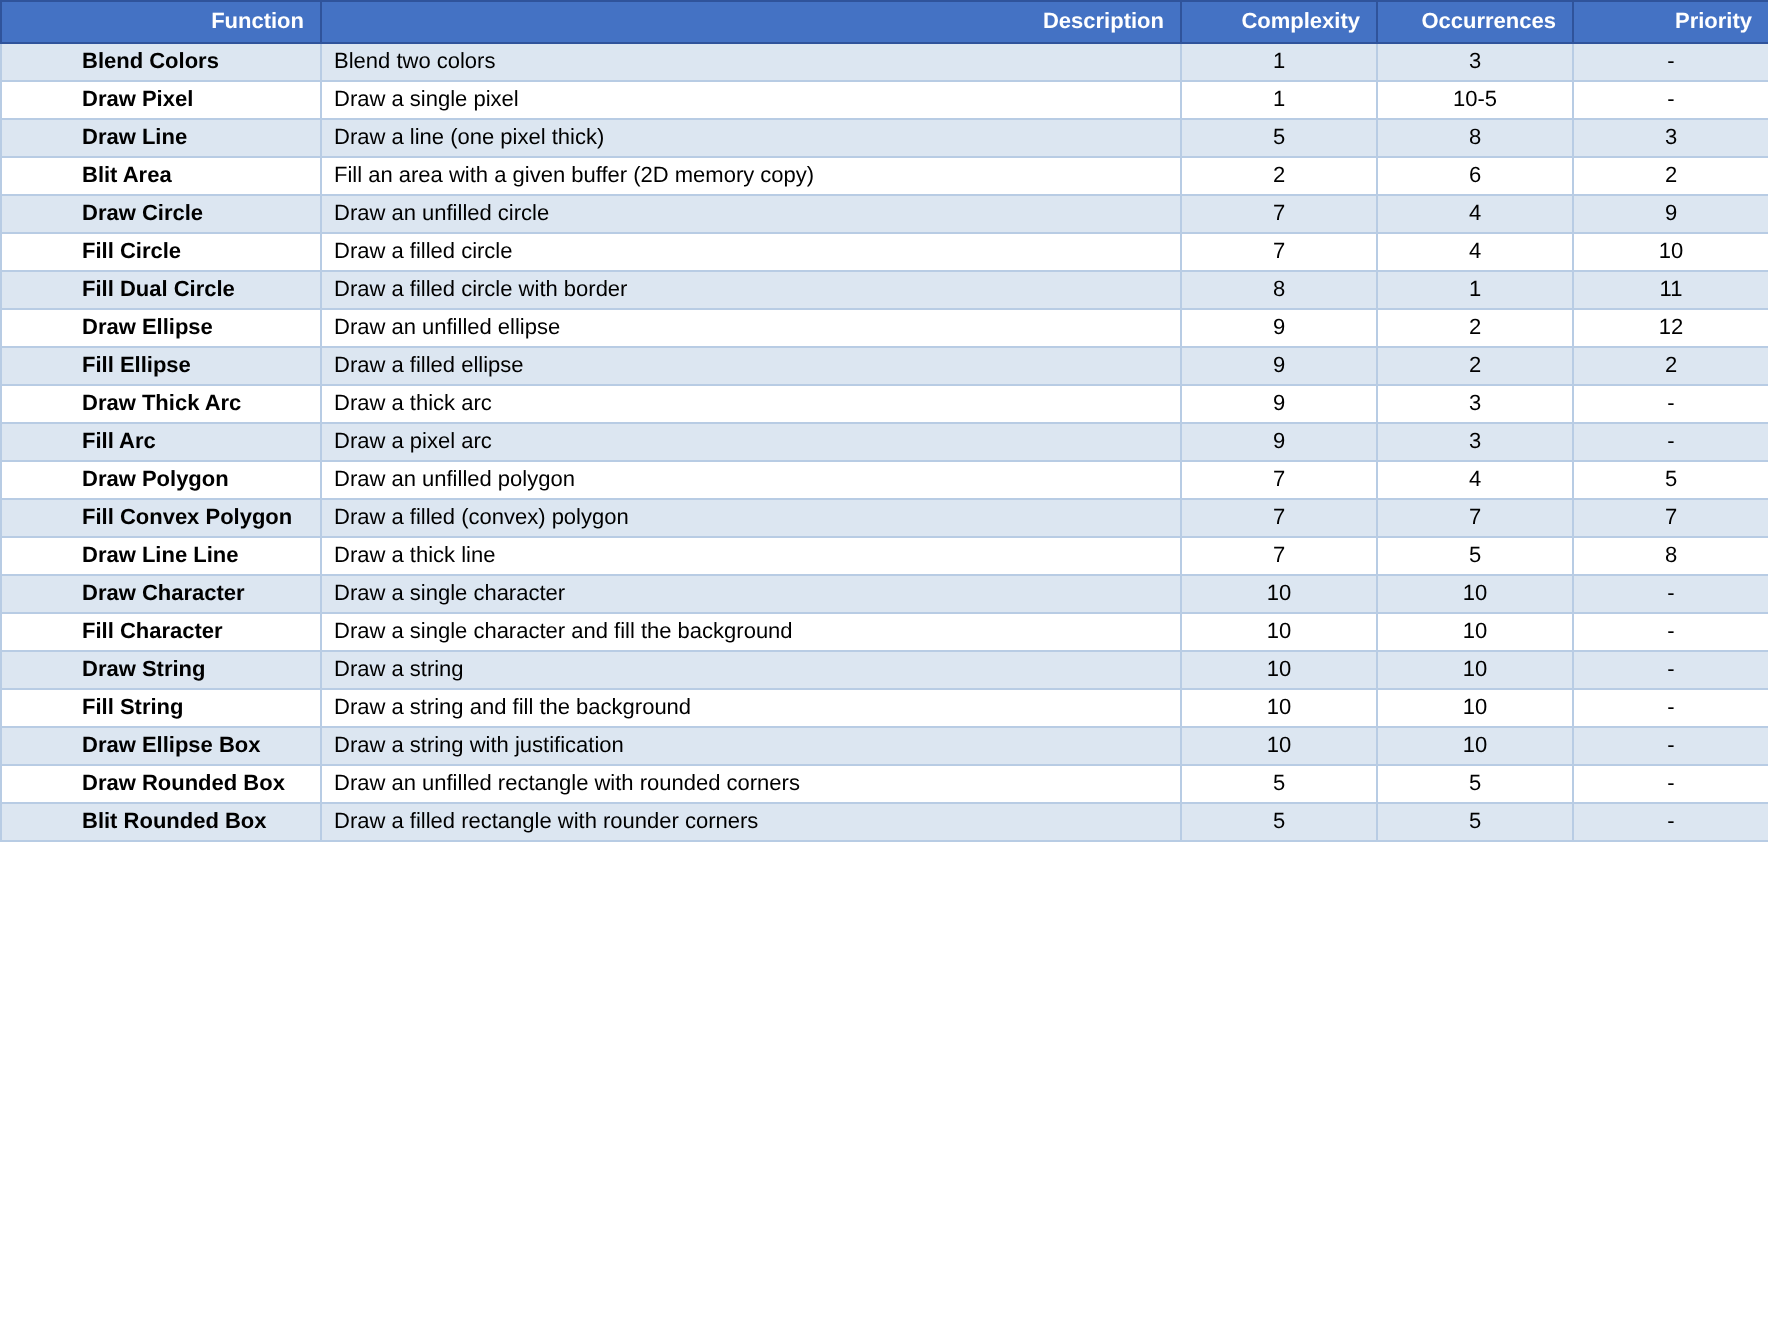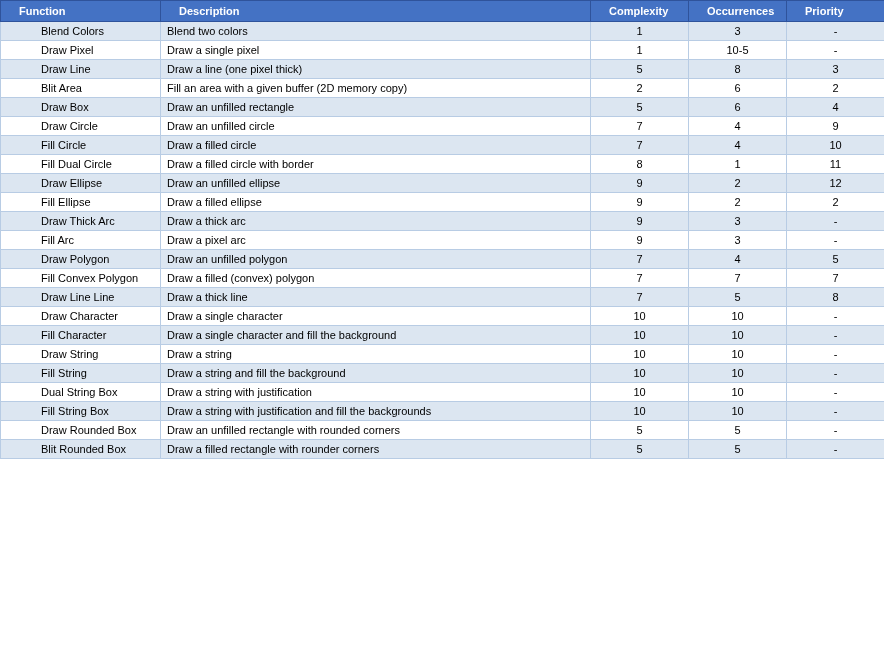--- a/index.html
+++ b/index.html
@@ -20,42 +20,42 @@
     }
     col.col-function { width: 160px; }
     col.col-description { width: 430px; }
     col.col-complexity { width: 98px; }
     col.col-occurrences { width: 98px; }
     col.col-priority { width: 98px; }
     thead tr th {
       background: #4472c4;
       color: #fff;
       font-weight: bold;
-      text-align: left;
-      padding: 4px 18px;
+      text-align: right;
+      padding: 4px 8px;
       border: 1px solid #2f539b;
       font-size: 11px;
     }
     tbody tr td {
       padding: 3px 6px;
       border: 1px solid #b8cce4;
       vertical-align: middle;
       font-size: 11px;
     }
     tbody tr:nth-child(odd) {
       background: #dce6f1;
     }
     tbody tr:nth-child(even) {
       background: #fff;
     }
     td.col-complexity, td.col-occurrences, td.col-priority {
       text-align: center;
     }
     td.col-function {
-      font-weight: normal;
+      font-weight: bold;
       padding-left: 40px;
     }
   </style>
 </head>
 <body>
 
 <div class="table-container">
   <table>
     <colgroup>
       <col class="col-function">
@@ -96,27 +96,20 @@
           <td class="col-priority">3</td>
         </tr>
         <tr>
           <td class="col-function">Blit Area</td>
           <td class="col-description">Fill an area with a given buffer (2D memory copy)</td>
           <td class="col-complexity">2</td>
           <td class="col-occurrences">6</td>
           <td class="col-priority">2</td>
         </tr>
         <tr>
-          <td class="col-function">Draw Box</td>
-          <td class="col-description">Draw an unfilled rectangle</td>
-          <td class="col-complexity">5</td>
-          <td class="col-occurrences">6</td>
-          <td class="col-priority">4</td>
-        </tr>
-        <tr>
           <td class="col-function">Draw Circle</td>
           <td class="col-description">Draw an unfilled circle</td>
           <td class="col-complexity">7</td>
           <td class="col-occurrences">4</td>
           <td class="col-priority">9</td>
         </tr>
         <tr>
           <td class="col-function">Fill Circle</td>
           <td class="col-description">Draw a filled circle</td>
           <td class="col-complexity">7</td>
@@ -201,29 +194,22 @@
           <td class="col-priority">-</td>
         </tr>
         <tr>
           <td class="col-function">Fill String</td>
           <td class="col-description">Draw a string and fill the background</td>
           <td class="col-complexity">10</td>
           <td class="col-occurrences">10</td>
           <td class="col-priority">-</td>
         </tr>
         <tr>
-          <td class="col-function">Dual String Box</td>
+          <td class="col-function">Draw Ellipse Box</td>
           <td class="col-description">Draw a string with justification</td>
-          <td class="col-complexity">10</td>
-          <td class="col-occurrences">10</td>
-          <td class="col-priority">-</td>
-        </tr>
-        <tr>
-          <td class="col-function">Fill String Box</td>
-          <td class="col-description">Draw a string with justification and fill the backgrounds</td>
           <td class="col-complexity">10</td>
           <td class="col-occurrences">10</td>
           <td class="col-priority">-</td>
         </tr>
         <tr>
           <td class="col-function">Draw Rounded Box</td>
           <td class="col-description">Draw an unfilled rectangle with rounded corners</td>
           <td class="col-complexity">5</td>
           <td class="col-occurrences">5</td>
           <td class="col-priority">-</td>

